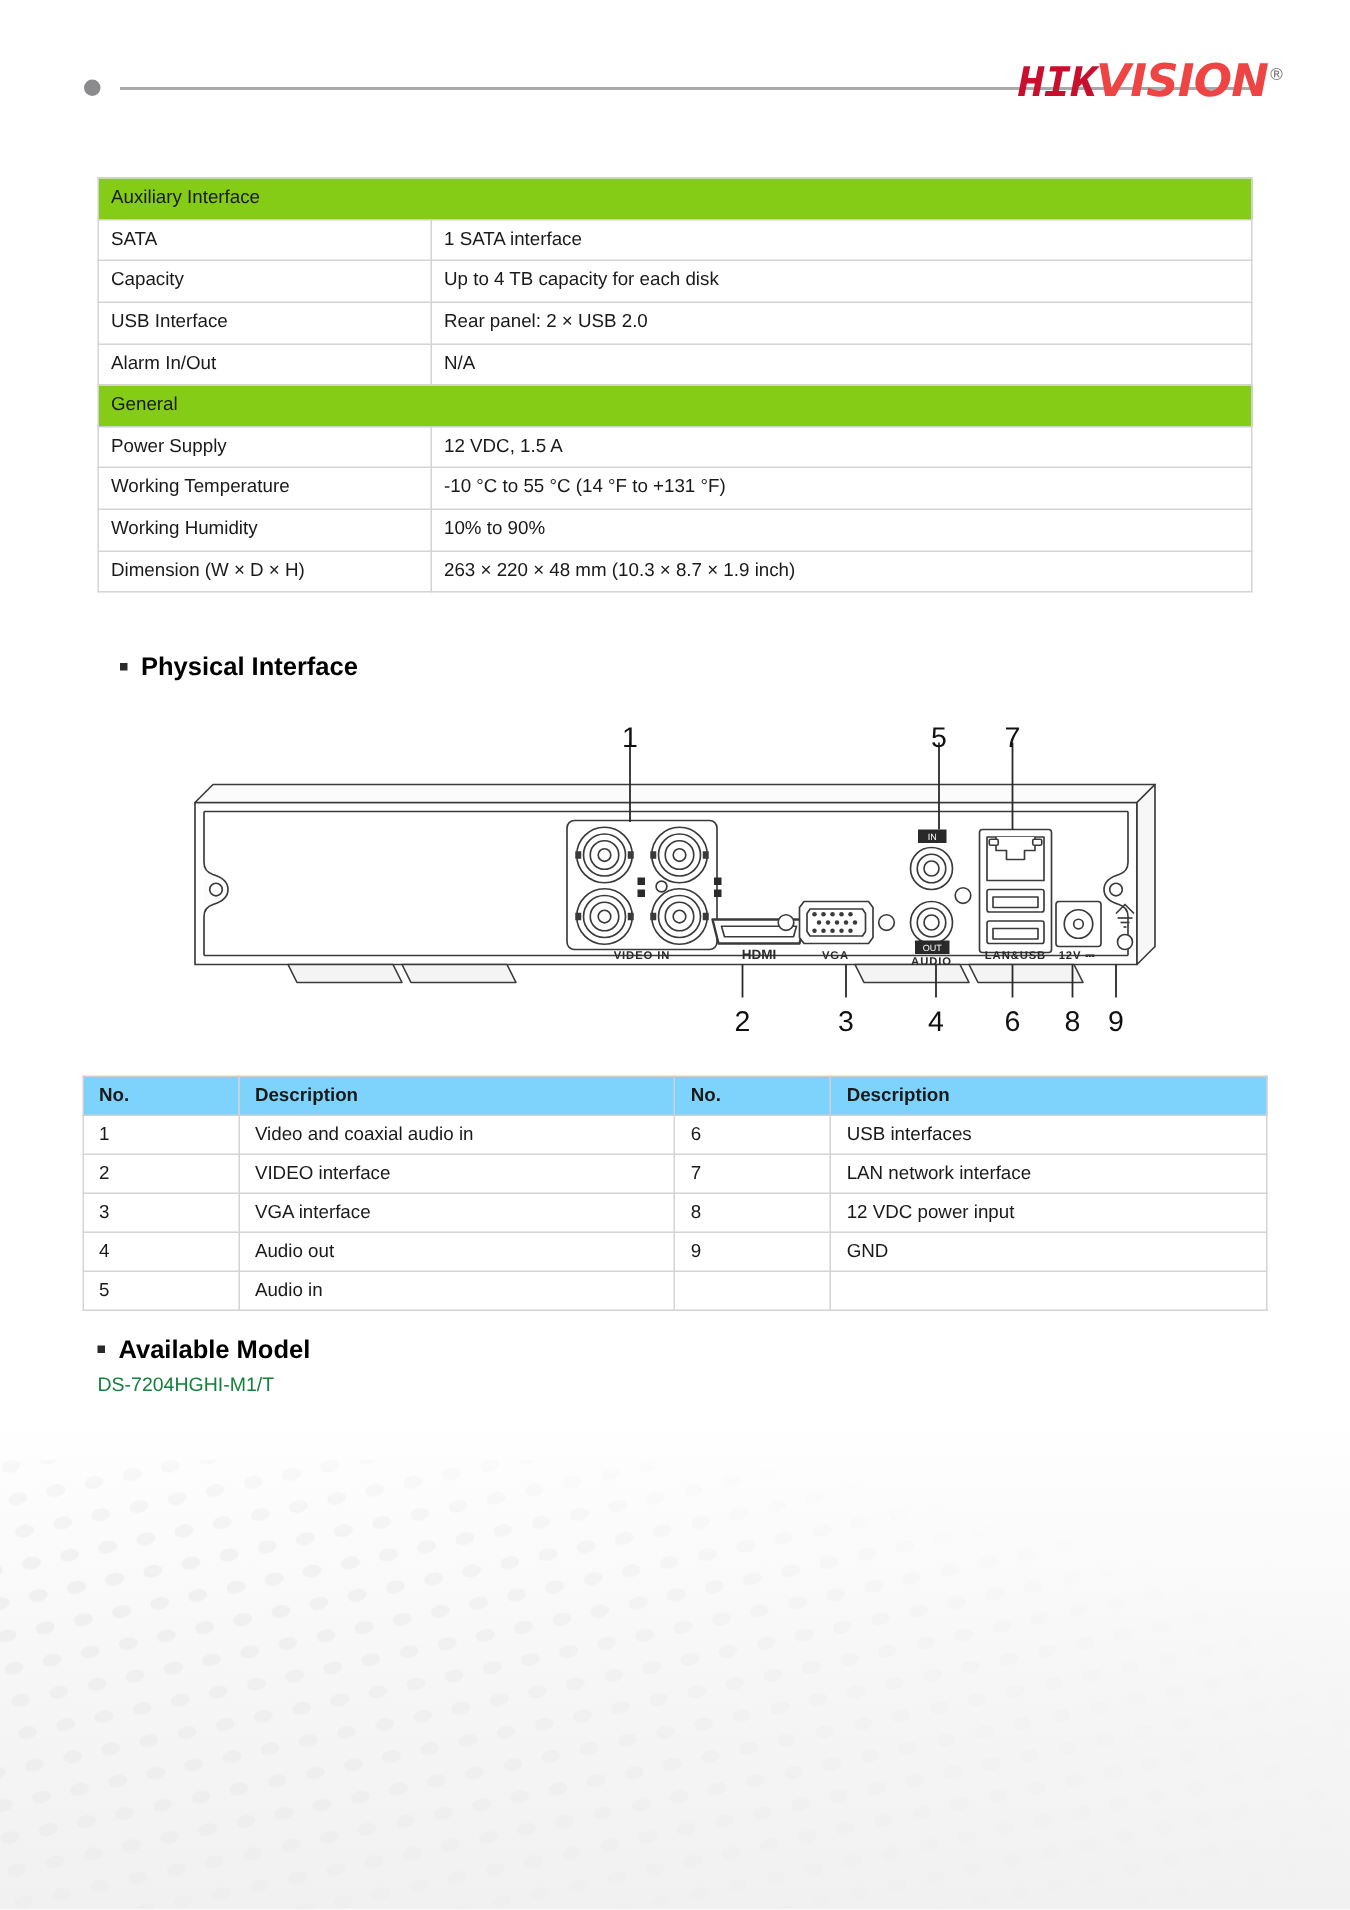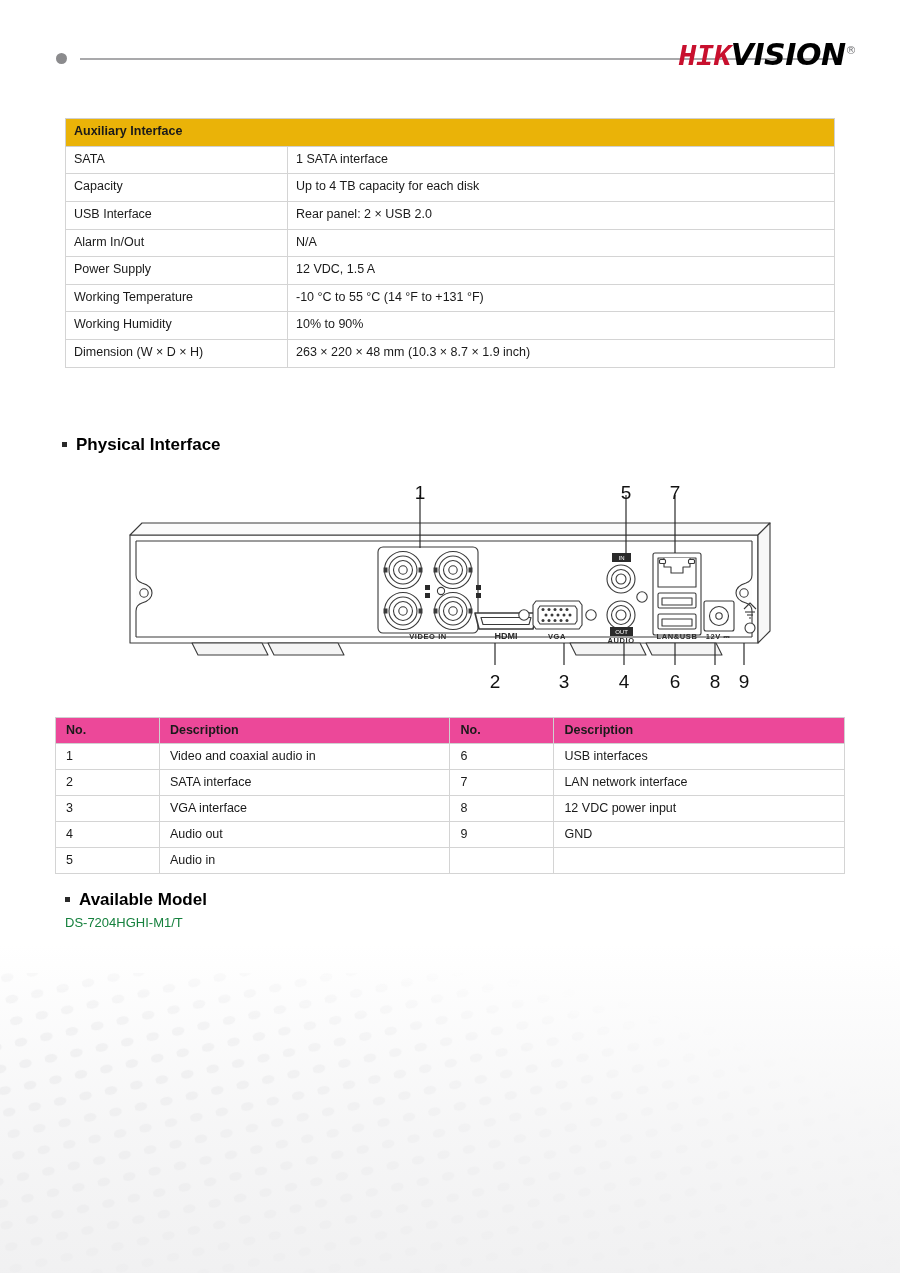--- a/index.html
+++ b/index.html
@@ -38,43 +38,43 @@
     background:#a9a9ab;
   }
   .logo{
     position:absolute; right:44px; top:40px;
     font-family:"DejaVu Sans", sans-serif;
     font-size:30px; font-weight:bold; font-style:italic;
     letter-spacing:-0.5px; line-height:1;
     white-space:nowrap;
   }
   .logo .hik{ color:#c8102e;font-family:Liberation Mono, monospace; }
-  .logo .vision{ color:#000000; }
+  .logo .vision{ color:#ef4444; }
   .logo .reg{
     font-size:11px; font-style:normal; vertical-align:super;
     color:#77777a; font-weight:normal;
   }
 
   
   .spec-table{
     position:absolute; left:65px; top:118px; width:770px;
     border-collapse:collapse;
     font-size:12.5px;
   }
   .spec-table td{
     border:1px solid #d4d4d4;
     padding:5px 8px 6px 8px;
     vertical-align:middle;
     height:24px;
     line-height:1.25;
   }
   .spec-table td.k{ width:222px; }
   .spec-table tr.section td{
-    background:#eab308;
-    font-weight:bold;
+    background:#84cc16;
+    font-weight:normal;
     border-color:#d0d0d0;
   }
 
   
   .sec-head{
     position:absolute;
     font-size:17px; font-weight:bold; color:#000;
     white-space:nowrap;
   }
   .sec-head .bullet{
@@ -95,21 +95,21 @@
     position:absolute; left:55px; top:717px; width:790px;
     border-collapse:collapse; font-size:12.5px;
   }
   .if-table td, .if-table th{
     border:1px solid #d4d4d4;
     padding:5px 8px 6px 10px;
     text-align:left; height:24px; font-weight:normal;
     vertical-align:middle;
   }
   .if-table thead th{
-    background:#ec4899; font-weight:bold; border-color:#d0d0d0;
+    background:#7dd3fc; font-weight:bold; border-color:#d0d0d0;
   }
   .if-table .c-no{ width:88px; }
   .if-table .c-desc{ width:246px; }
 
   
   .model-text{
     position:absolute; left:65px; top:915px;
     font-size:13px; color:#15803d;
   }
 </style>
@@ -159,40 +159,43 @@
           <td>Up to 4 TB capacity for each disk</td>
         </tr>
         <tr>
           <td class="k">USB Interface</td>
           <td>Rear panel: 2 × USB 2.0</td>
         </tr>
         <tr>
           <td class="k">Alarm In/Out</td>
           <td>N/A</td>
         </tr>
+        <tr class="section">
+          <td colspan="2">General</td>
+        </tr>
         <tr>
           <td class="k">Power Supply</td>
           <td>12 VDC, 1.5 A</td>
         </tr>
         <tr>
           <td class="k">Working Temperature</td>
           <td>-10 °C to 55 °C (14 °F to +131 °F)</td>
         </tr>
         <tr>
           <td class="k">Working Humidity</td>
           <td>10% to 90%</td>
         </tr>
         <tr>
           <td class="k">Dimension (W × D × H)</td>
           <td>263 × 220 × 48 mm (10.3 × 8.7 × 1.9 inch)</td>
         </tr>
       </tbody>
   </table>
 
-  <div class="sec-head" style="left:62px; top:435px;">
+  <div class="sec-head" style="left:80px; top:435px;">
     <span class="bullet"></span><span>Physical Interface</span>
   </div>
 
   <div class="diagram">
     <svg width="720" height="240" viewBox="0 0 720 240">
 
       <g fill="none" stroke="#3a3a3a" stroke-width="1.1" stroke-linejoin="round">
 
         <path d="M30,70 L30,178 L658,178 L658,70 Z" fill="#ffffff"></path>
 
@@ -389,21 +392,21 @@
     </thead>
     <tbody>
         <tr>
           <td class="c-no">1</td>
           <td class="c-desc">Video and coaxial audio in</td>
           <td class="c-no">6</td>
           <td class="c-desc">USB interfaces</td>
         </tr>
         <tr>
           <td class="c-no">2</td>
-          <td class="c-desc">SATA interface</td>
+          <td class="c-desc">VIDEO interface</td>
           <td class="c-no">7</td>
           <td class="c-desc">LAN network interface</td>
         </tr>
         <tr>
           <td class="c-no">3</td>
           <td class="c-desc">VGA interface</td>
           <td class="c-no">8</td>
           <td class="c-desc">12 VDC power input</td>
         </tr>
         <tr>

